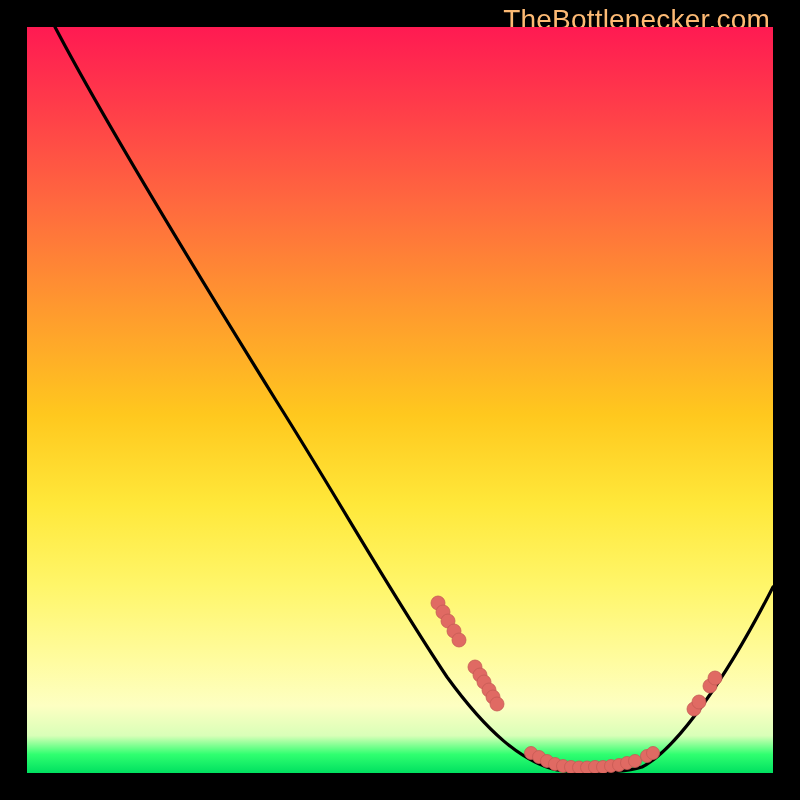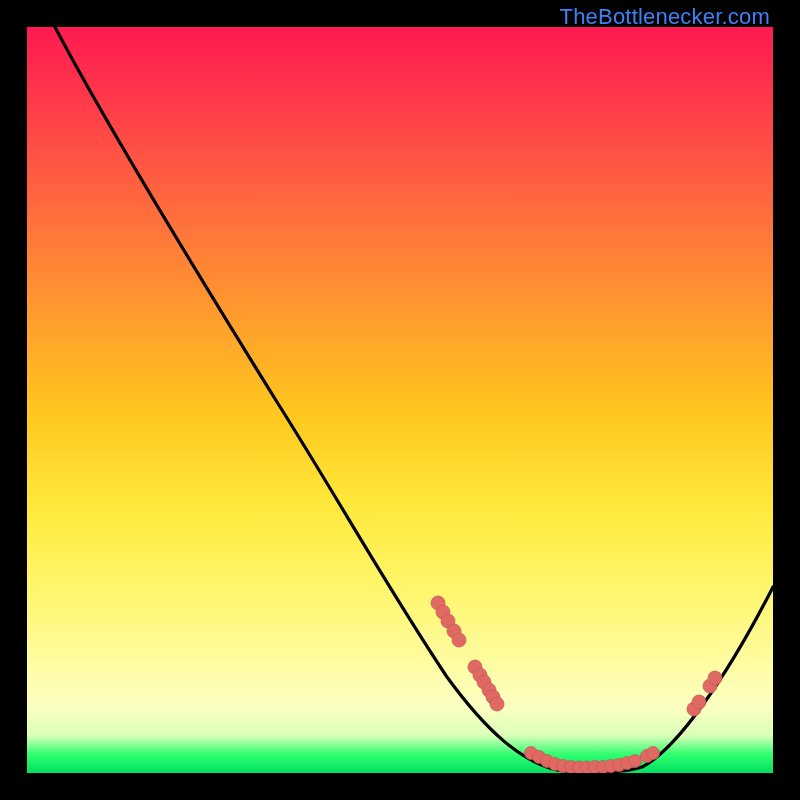--- a/index.html
+++ b/index.html
@@ -36,22 +36,22 @@
       #fdffc2 91%,
       #d9ffb8 95%,
       #30ff70 97.5%,
       #00e060 100%
     );
   }
   .attrib {
     position: absolute;
     top: 4px;
     right: 30px;
-    color: #3b82f6;
-    font-size: 22px;
+    color: #fdba74;
+    font-size: 28px;
     letter-spacing: 0.2px;
     user-select: none;
   }
   svg.curve {
     position: absolute;
     inset: 0;
   }
 </style>
 </head>
 <body>

